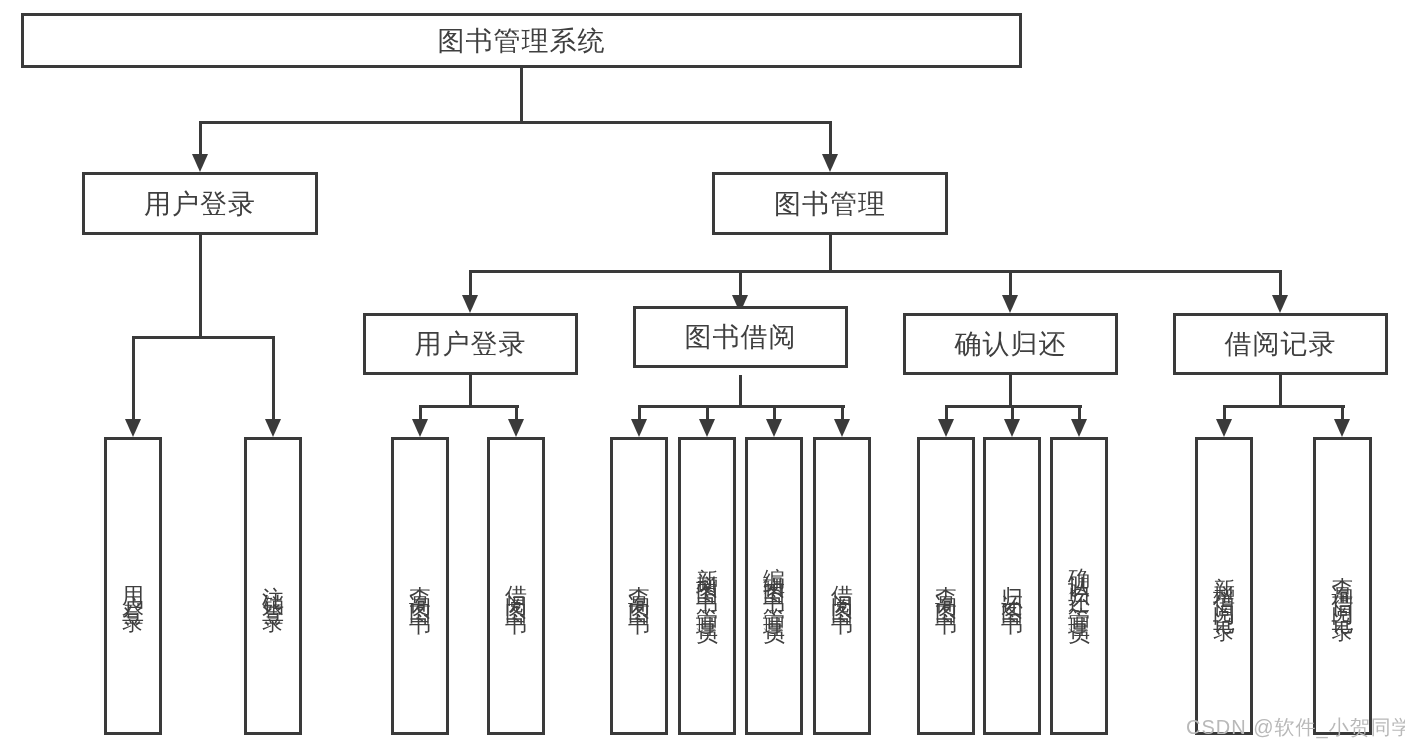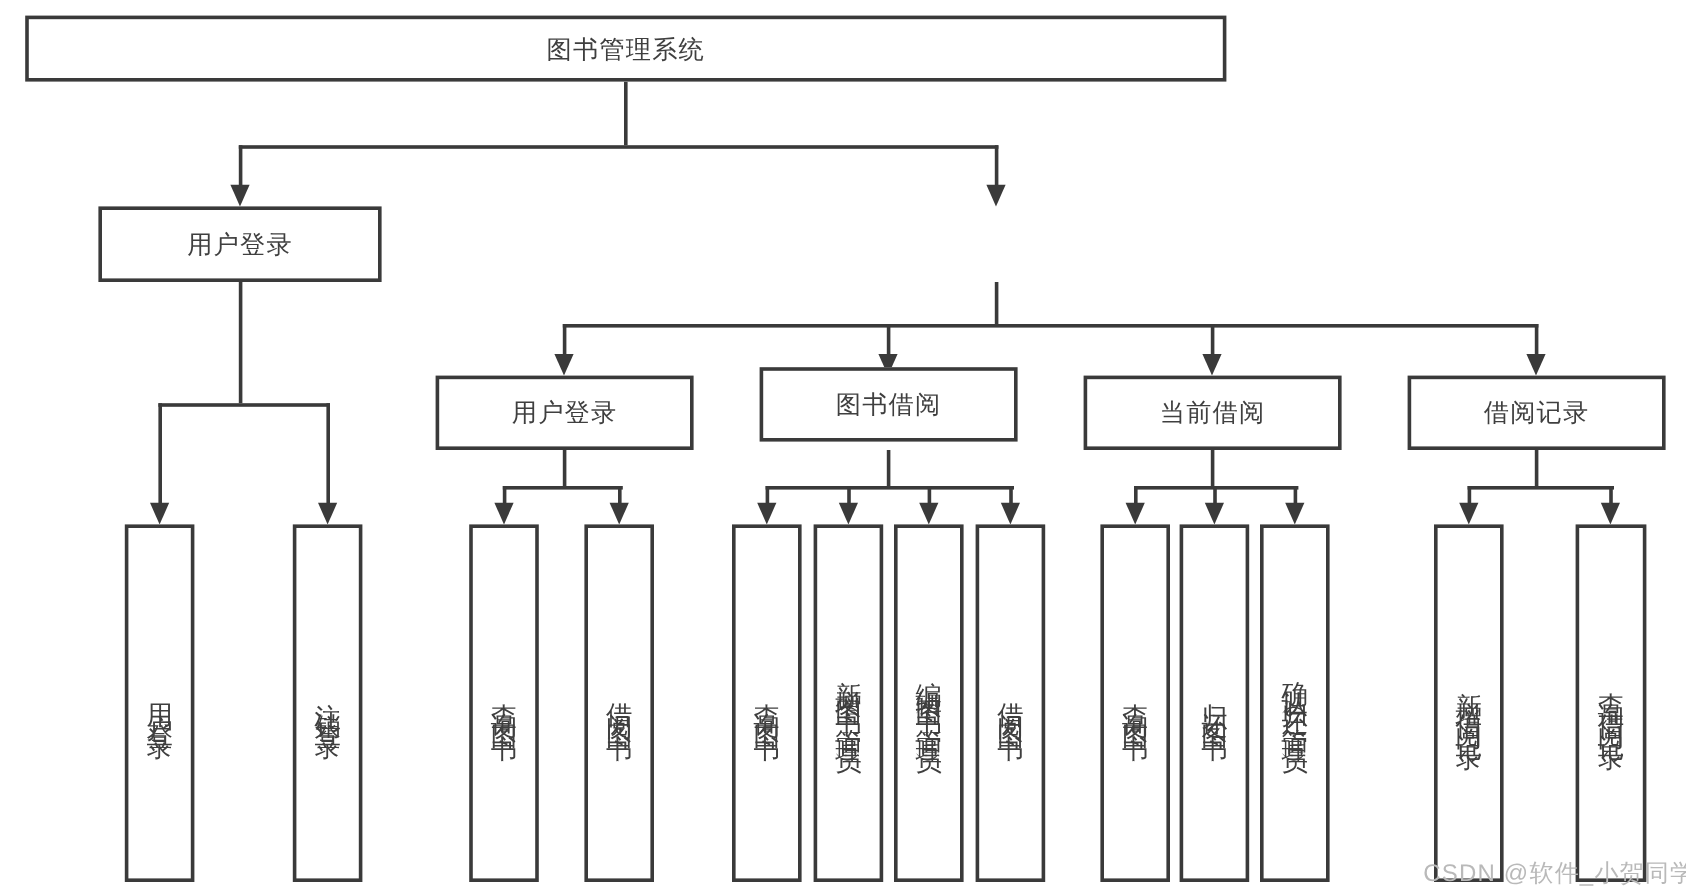--- a/index.html
+++ b/index.html
@@ -20,21 +20,21 @@
     border-right: 8px solid transparent;
     border-top: 18px solid #3a3a3a;
   }
   
   .nbox {
     position: absolute;
     box-sizing: border-box;
     border: 3px solid #3a3a3a;
     background: #ffffff;
     display: flex; align-items: center; justify-content: center;
-    font-size: 21px; color: #3f3f3f;
+    font-size: 27px; color: #3f3f3f;
     letter-spacing: 1px;
     z-index: 2;
   }
   .leaf {
     position: absolute;
     box-sizing: border-box;
     border: 3px solid #3a3a3a;
     background: #ffffff;
     display: flex; align-items: center; justify-content: center;
     z-index: 2;
@@ -137,29 +137,32 @@
     <div class="arrow" style="left:1334px;top:419px"></div>
   </div>
 
   <div class="nbox" style="left:21px;top:13px;width:1001px;height:55px">
     <span>图书管理系统</span>
   </div>
 
   <div class="nbox" style="left:82px;top:172px;width:236px;height:63px">
     <span>用户登录</span>
   </div>
+  <div class="nbox" style="left:712px;top:172px;width:236px;height:63px">
+    <span>图书管理</span>
+  </div>
 
   <div class="nbox" style="left:363px;top:313px;width:215px;height:62px">
     <span>用户登录</span>
   </div>
   <div class="nbox" style="left:633px;top:306px;width:215px;height:62px">
     <span>图书借阅</span>
   </div>
   <div class="nbox" style="left:903px;top:313px;width:215px;height:62px">
-    <span>当前借阅</span>
+    <span>确认归还</span>
   </div>
   <div class="nbox" style="left:1173px;top:313px;width:215px;height:62px">
     <span>借阅记录</span>
   </div>
 
   <div class="leaf" style="left:104px;top:437px;width:58px;height:298px">
     <span class="vtext">用户登录</span>
   </div>
   <div class="leaf" style="left:244px;top:437px;width:58px;height:298px">
     <span class="vtext">注销登录</span>

